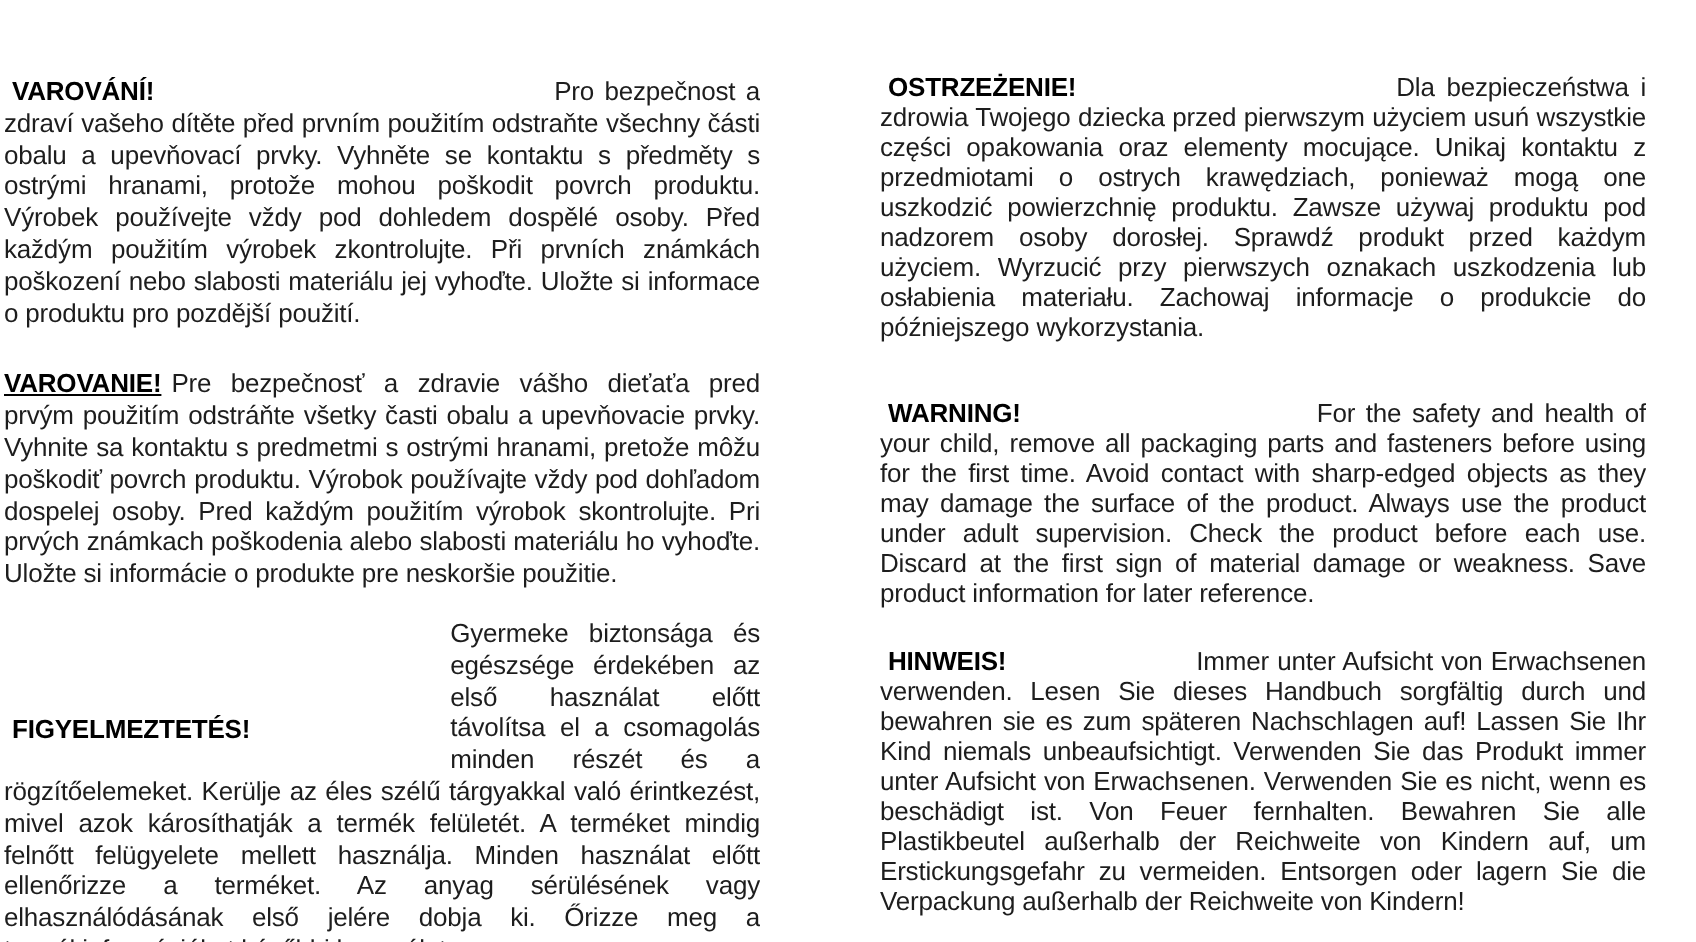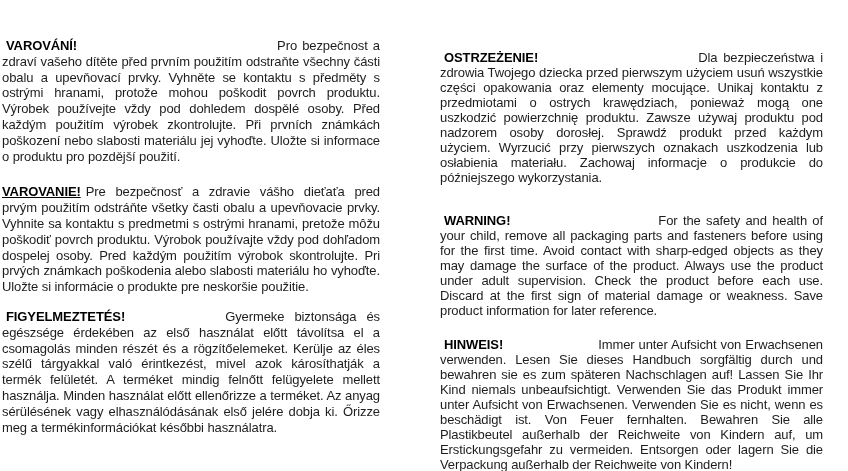--- a/index.html
+++ b/index.html
@@ -7,21 +7,21 @@
     position: relative;
     width: 848px;
     height: 471px;
     background: #ffffff;
     font-family: "Liberation Sans", "DejaVu Sans", sans-serif;
     color: #1d1d1d;
     overflow: hidden;
   }
   .col { position: absolute; top: 0; box-sizing: border-box; }
   .col-left  { left: 2px;  width: 378px; padding-top: 38px; }
-  .col-right { left: 440px; width: 383px; padding-top: 50px; }
+  .col-right { left: 440px; width: 383px; padding-top: 36px; }
 
   .para {
     margin: 0;
     text-align: justify;
     font-size: 13px;
     letter-spacing: -0.1px;
     overflow: hidden; 
   }
   .col-left  .para { line-height: 15.8px; }
   .col-right .para { line-height: 15px; }
@@ -30,21 +30,21 @@
     float: left;
     font-weight: bold;
     color: #000000;
     white-space: nowrap;
   }
   .head.indent { padding-left: 4px; }
 
   
   .gap-cs { margin-right: 200px; }
   .gap-sk { margin-right: 5px; text-decoration: underline;   }
-  .gap-hu { margin-right: 100px; }
+  .gap-hu { margin-right: 100px; margin-top: 48px; }
   .gap-pl { margin-right: 160px; }
   .gap-en { margin-right: 148px; }
   .gap-de { margin-right: 95px;  }
 
   .mt-left-2  { margin-top: 20px; }
   .mt-left-3  { margin-top: 14px; }
   .mt-right-2 { margin-top: 28px; }
   .mt-right-3 { margin-top: 19px; }
 </style>
 </head>

